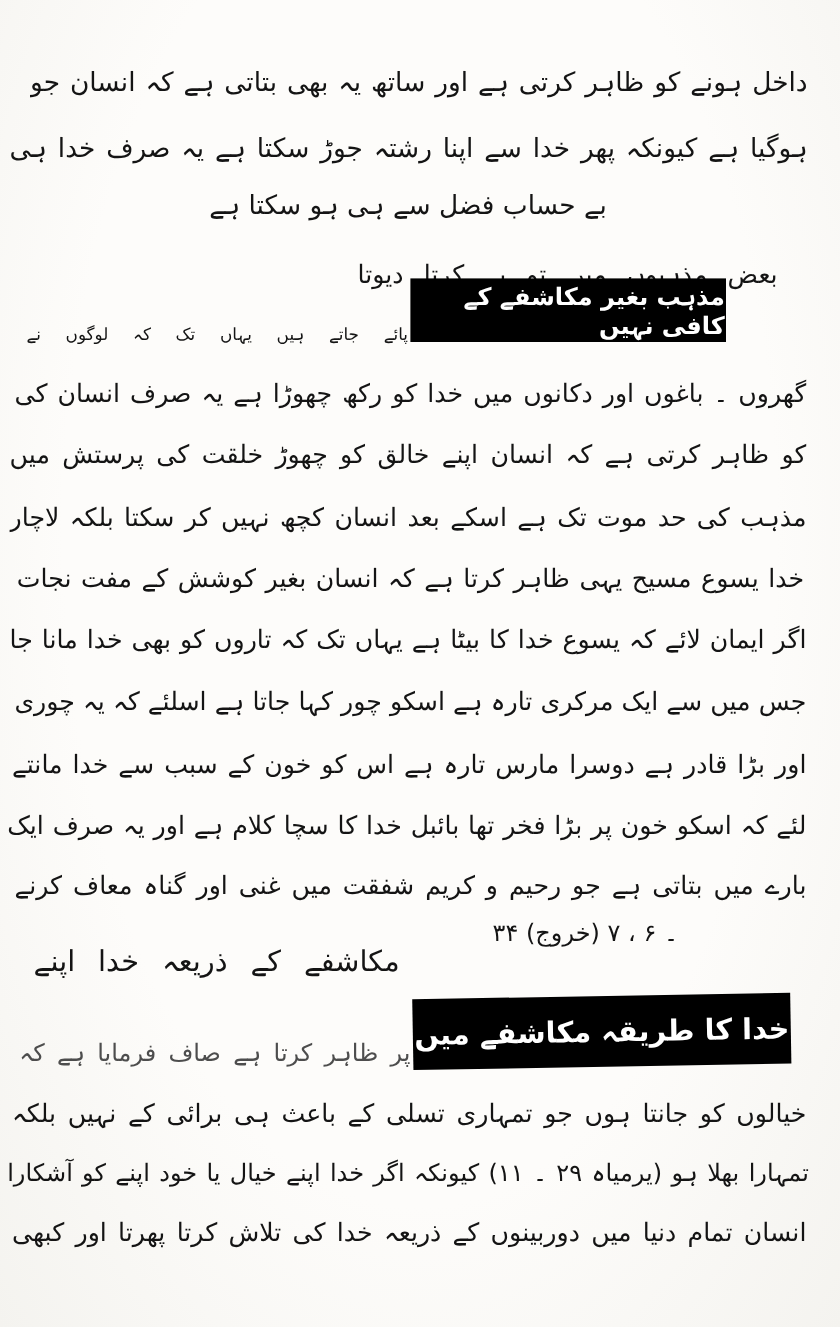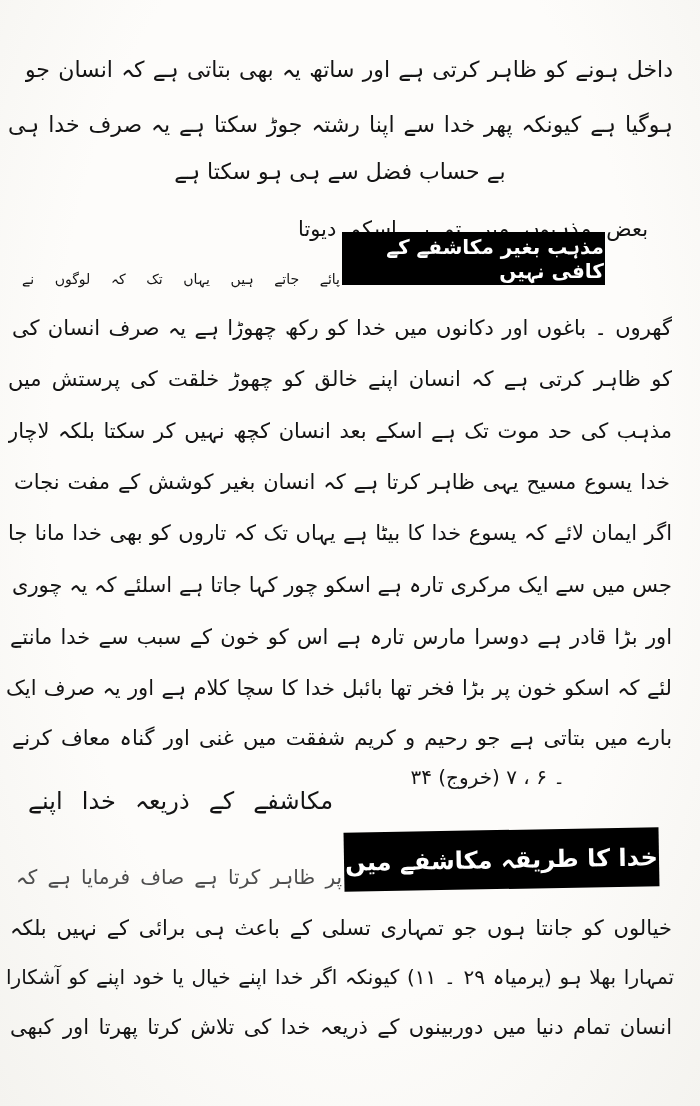--- a/index.html
+++ b/index.html
@@ -49,21 +49,21 @@
 
 <div class="page">
 
   <section>
     <div class="l" style="left:25px;top:44px;width:648px;height:52px;line-height:52px;font-size:22px;">داخل ہونے کو ظاہر کرتی ہے اور ساتھ یہ بھی بتاتی ہے کہ انسان جو خدا سے باغی</div>
     <div class="l" style="left:8px;top:99px;width:665px;height:52px;line-height:52px;font-size:22px;">ہوگیا ہے کیونکہ پھر خدا سے اپنا رشتہ جوڑ سکتا ہے یہ صرف خدا ہی سے اور اسکے</div>
     <div class="l center" style="left:160px;top:150px;width:360px;height:44px;line-height:44px;font-size:22px;">بے حساب فضل سے ہی ہو سکتا ہے</div>
   </section>
 
   <section>
-    <div class="l" style="left:298px;top:207px;width:350px;height:44px;line-height:44px;font-size:21px;">بعض مذہبوں میں تو بے اسکو دیوتا</div>
+    <div class="l" style="left:298px;top:207px;width:350px;height:44px;line-height:44px;font-size:21px;">بعض مذہبوں میں تو بے کرتا دیوتا</div>
 
     <div class="banner" style="left:343px;top:233px;width:261px;height:51px;font-size:20px;">
       <span>مذہب بغیر مکاشفے کے کافی نہیں</span>
     </div>
 
     <div class="l" style="left:22px;top:258px;width:318px;height:42px;line-height:42px;font-size:14px;">پائے جاتے ہیں یہاں تک کہ لوگوں نے</div>
 
     <div class="l" style="left:12px;top:304px;width:660px;height:48px;line-height:48px;font-size:21px;">گھروں ۔ باغوں اور دکانوں میں خدا کو رکھ چھوڑا ہے یہ صرف انسان کی نادانی</div>
     <div class="l" style="left:8px;top:355px;width:664px;height:48px;line-height:48px;font-size:21px;">کو ظاہر کرتی ہے کہ انسان اپنے خالق کو چھوڑ خلقت کی پرستش میں مشغول ہے کیونکہ</div>
     <div class="l" style="left:8px;top:407px;width:664px;height:48px;line-height:48px;font-size:21px;">مذہب کی حد موت تک ہے اسکے بعد انسان کچھ نہیں کر سکتا بلکہ لاچار ہے اور یہی</div>

